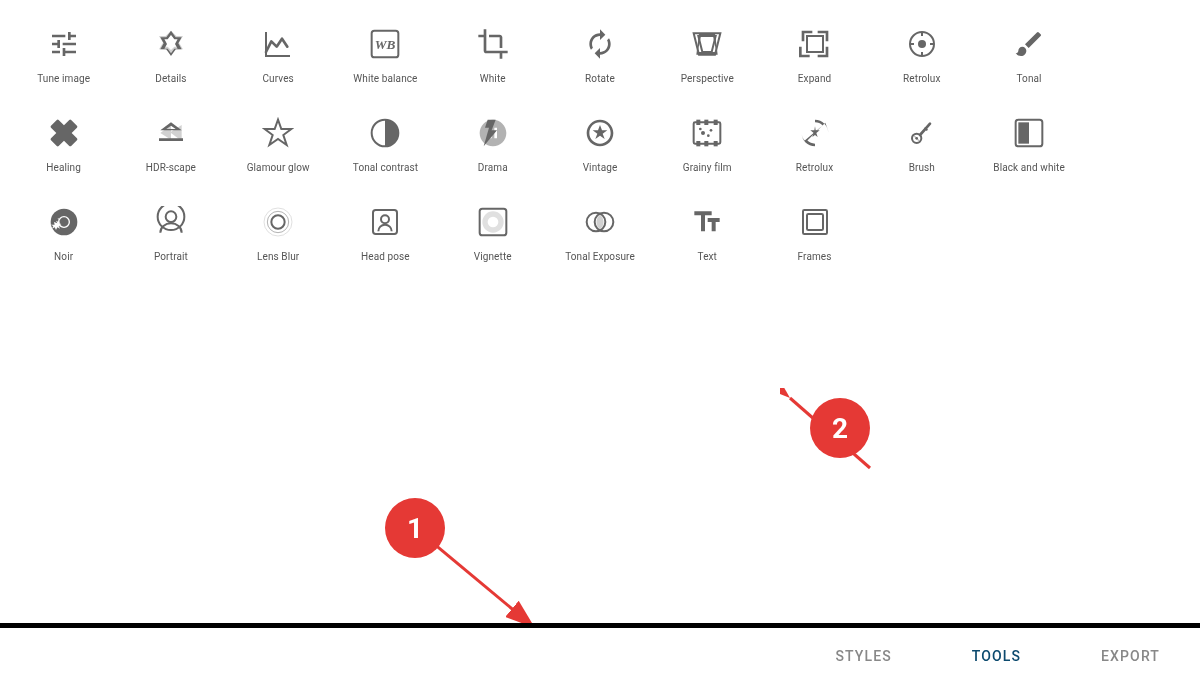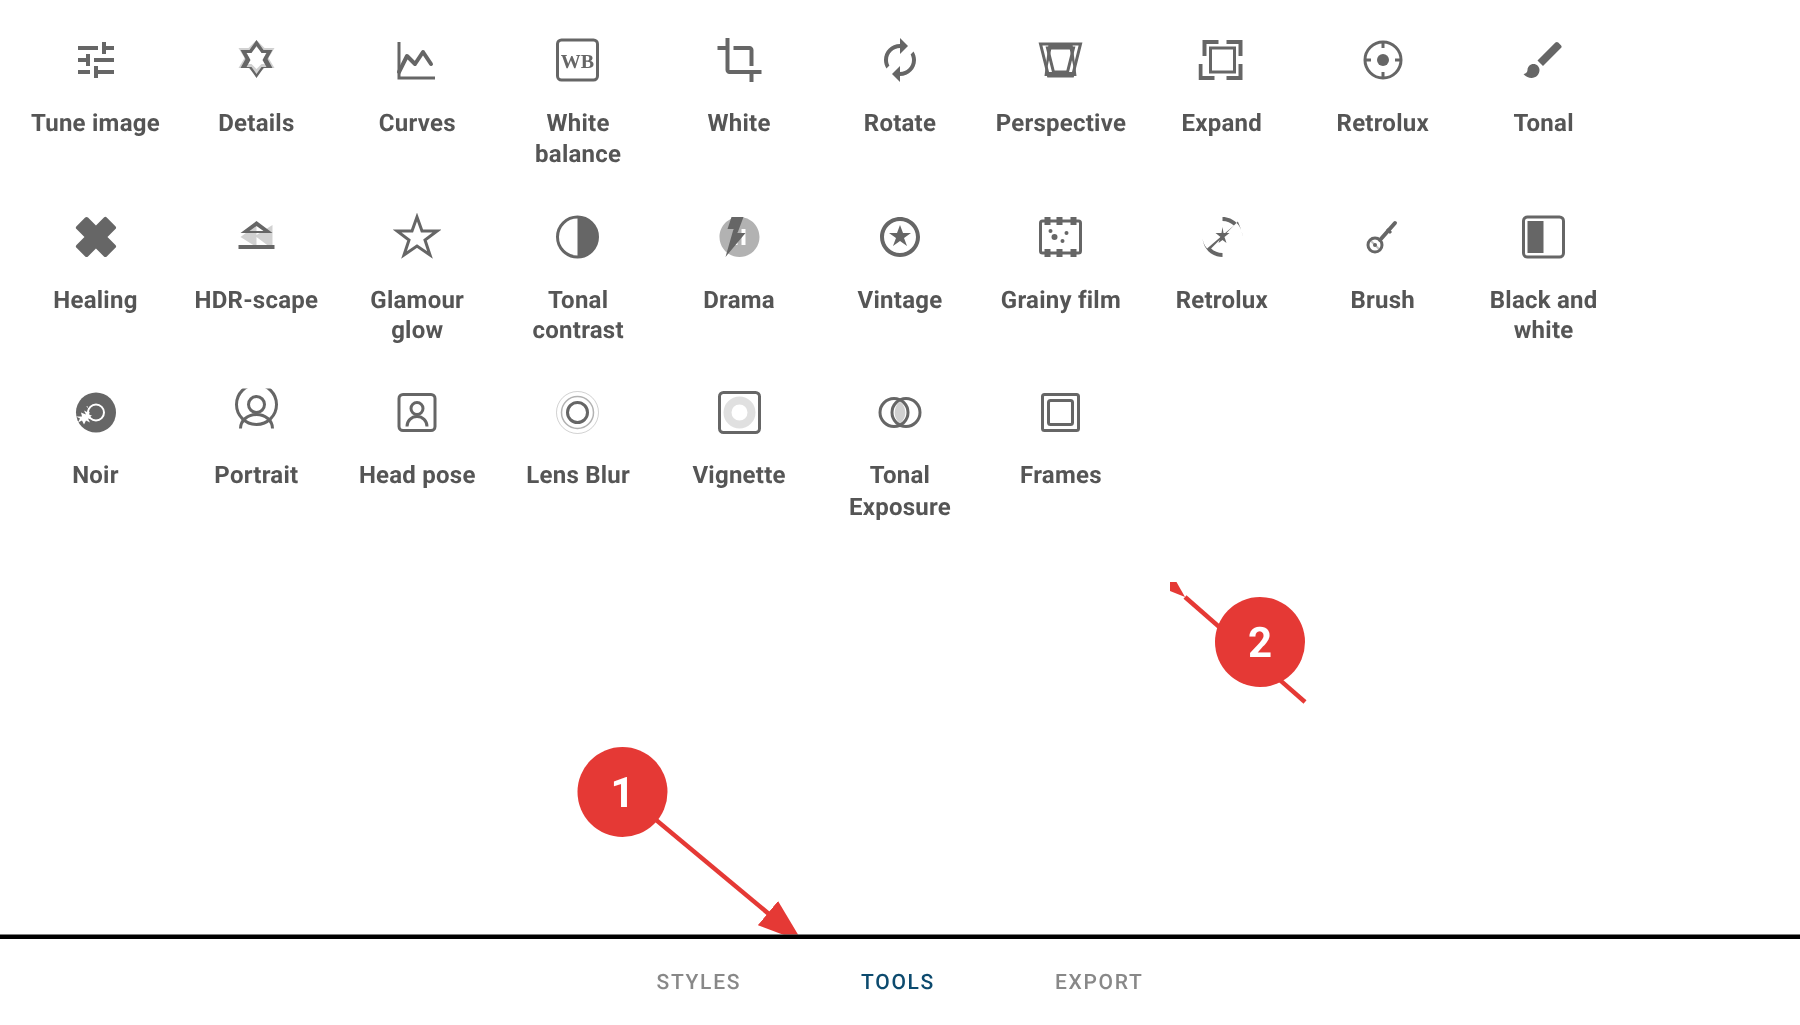--- a/index.html
+++ b/index.html
@@ -31,52 +31,53 @@
       justify-content: flex-start;
       padding: 14px 4px 14px 4px;
       cursor: pointer;
       min-width: 0;
     }
 
     .tool-icon {
       width: 40px;
       height: 40px;
       display: flex;
+      align-items: center;
       justify-content: center;
       margin-bottom: 8px;
       color: #555;
+      font-style: italic;
     }
 
     .tool-icon svg {
       width: 32px;
       height: 32px;
       fill: #666;
       stroke: none;
     }
 
     .tool-label {
-      font-size: 16px;
+      font-size: 10px;
       color: #555;
       text-align: center;
       line-height: 1.3;
       letter-spacing: 0.01em;
-      font-weight: bold;
     }
 
     
     .bottom-nav {
       position: absolute;
       bottom: 0;
       left: 0;
       right: 0;
       height: 60px;
-      border-top: 3px solid #000000;
+      border-top: 5px solid #000000;
       display: flex;
       align-items: center;
-      justify-content: center;
+      justify-content: flex-end;
       background: #fff;
     }
 
     .nav-item {
       font-size: 14px;
       color: #888;
       letter-spacing: 0.08em;
       font-weight: 500;
       text-transform: uppercase;
       cursor: pointer;
@@ -350,60 +351,68 @@
             <path d="M4 20c0-4 3.6-7 8-7s8 3 8 7" fill="none" stroke="#666" stroke-width="1.5"></path>
             <circle cx="12" cy="8" r="10" fill="none" stroke="#666" stroke-width="1.5"></circle>
           </svg>
       </div>
       <span class="tool-label">Portrait</span>
     </div>
 
     <div class="tool-item">
       <div class="tool-icon">
         <svg viewBox="0 0 24 24">
+            <circle cx="12" cy="12" r="5" fill="none" stroke="#666" stroke-width="1.5"></circle>
+            <circle cx="12" cy="12" r="8" fill="none" stroke="#666" stroke-width="0.75" opacity="0.5"></circle>
+            <circle cx="12" cy="12" r="10.5" fill="none" stroke="#666" stroke-width="0.5" opacity="0.3"></circle>
+          </svg>
+      </div>
+      <span class="tool-label">Lens Blur</span>
+    </div>
+
+    <div class="tool-item">
+      <div class="tool-icon">
+        <svg viewBox="0 0 24 24">
             <rect x="3" y="3" width="18" height="18" rx="2" fill="none" stroke="#666" stroke-width="1.5"></rect>
             <circle cx="12" cy="10" r="3" fill="none" stroke="#666" stroke-width="1.5"></circle>
             <path d="M7 19c0-2.8 2.2-5 5-5s5 2.2 5 5" fill="none" stroke="#666" stroke-width="1.5"></path>
           </svg>
       </div>
       <span class="tool-label">Head pose</span>
     </div>
 
     <div class="tool-item">
       <div class="tool-icon">
         <svg viewBox="0 0 24 24">
-            <circle cx="12" cy="12" r="5" fill="none" stroke="#666" stroke-width="1.5"></circle>
-            <circle cx="12" cy="12" r="8" fill="none" stroke="#666" stroke-width="0.75" opacity="0.5"></circle>
-            <circle cx="12" cy="12" r="10.5" fill="none" stroke="#666" stroke-width="0.5" opacity="0.3"></circle>
-          </svg>
-      </div>
-      <span class="tool-label">Lens Blur</span>
-    </div>
-
-    <div class="tool-item">
-      <div class="tool-icon">
-        <svg viewBox="0 0 24 24">
             <rect x="2" y="2" width="20" height="20" rx="2" fill="none" stroke="#666" stroke-width="1.5"></rect>
             <circle cx="12" cy="12" r="6" fill="none" stroke="#666" stroke-width="4" opacity="0.2"></circle>
           </svg>
       </div>
       <span class="tool-label">Vignette</span>
     </div>
 
     <div class="tool-item">
       <div class="tool-icon">
         <svg viewBox="0 0 24 24">
             <circle cx="9" cy="12" r="7" fill="none" stroke="#666" stroke-width="1.5"></circle>
             <circle cx="15" cy="12" r="7" fill="none" stroke="#666" stroke-width="1.5"></circle>
             <path d="M12 6.5A7 7 0 0 1 12 17.5A7 7 0 0 1 12 6.5z" fill="#666" opacity="0.3"></path>
           </svg>
       </div>
       <span class="tool-label">Tonal Exposure</span>
     </div>
 
+    <div class="tool-item">
+      <div class="tool-icon">
+        <svg viewBox="0 0 24 24">
+            <path d="M2.5 4v3h5v12h3V7h5V4h-13zm19 5h-9v3h3v7h3v-7h3V9z" fill="#666"></path>
+          </svg>
+      </div>
+      <span class="tool-label">Text</span>
+    </div>
 
     <div class="tool-item">
       <div class="tool-icon">
         <svg viewBox="0 0 24 24">
             <rect x="3" y="3" width="18" height="18" rx="1" fill="none" stroke="#666" stroke-width="1.5"></rect>
             <rect x="6" y="6" width="12" height="12" rx="1" fill="none" stroke="#666" stroke-width="1.5"></rect>
           </svg>
       </div>
       <span class="tool-label">Frames</span>
     </div>

